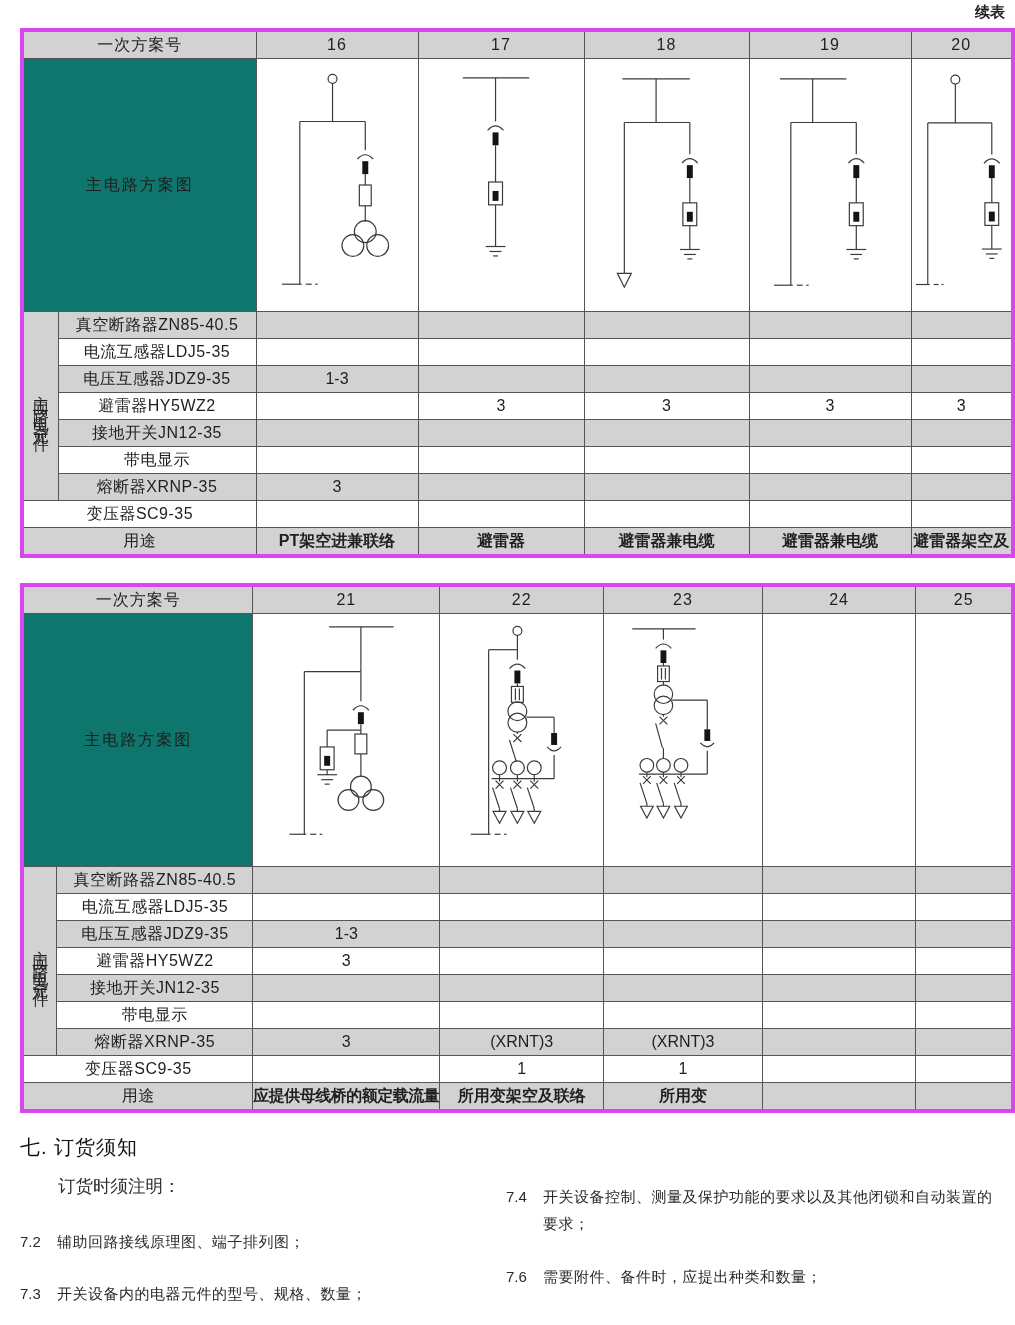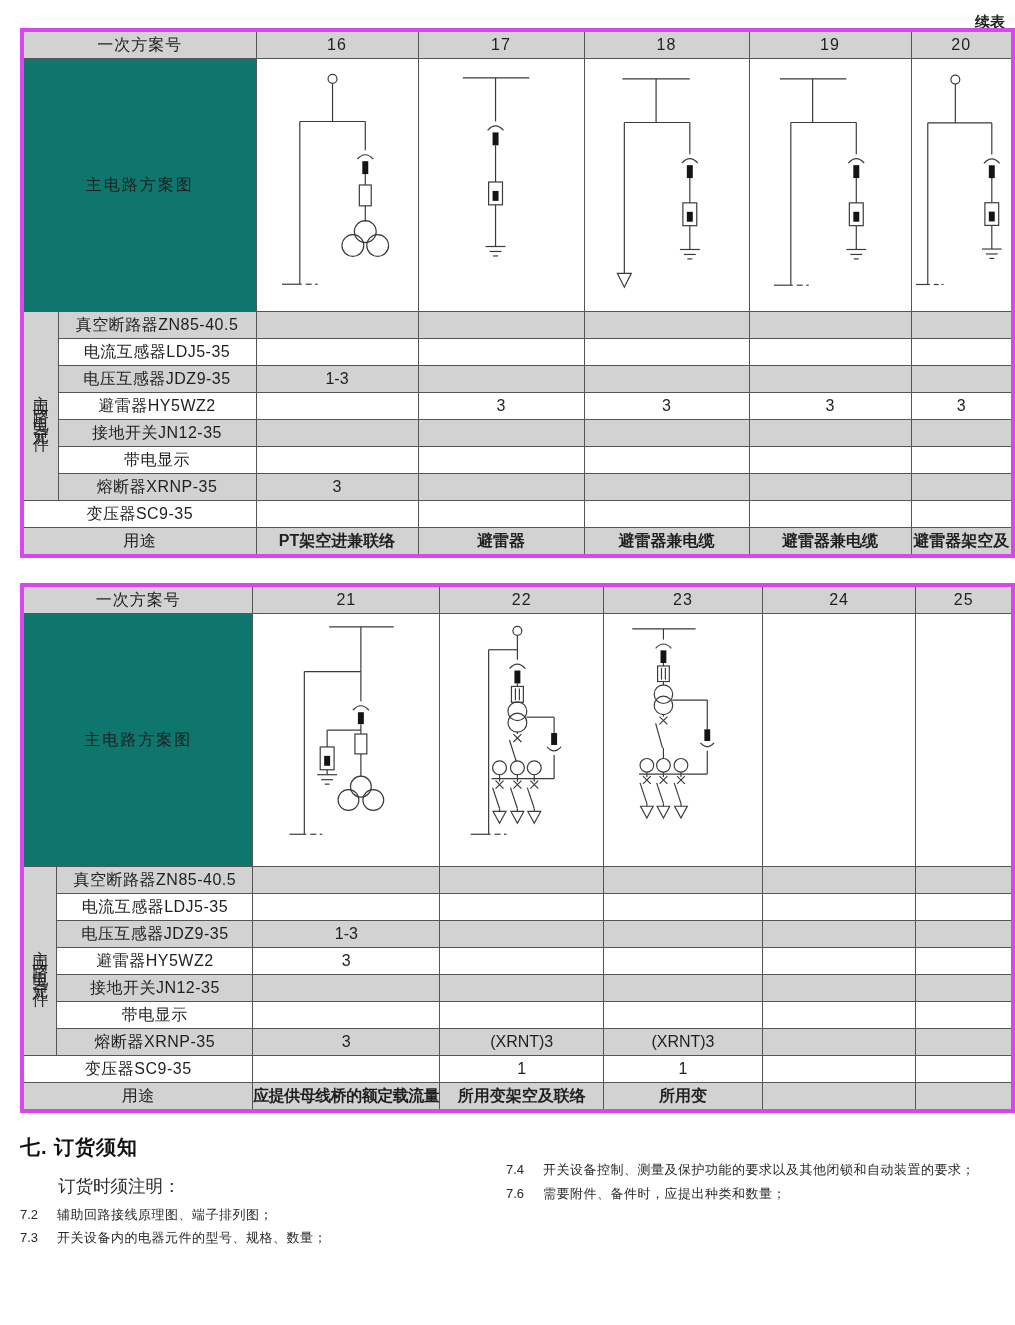--- a/index.html
+++ b/index.html
@@ -1,19 +1,19 @@
 <!DOCTYPE html>
 <html><head>
 <meta charset="utf-8">
 <style>
   html,body{margin:0;padding:0;background:#ffffff;}
   body{font-family:"Liberation Sans","DejaVu Sans",sans-serif;color:#1c1c1c;}
   #page{position:relative;width:1015px;height:1325px;background:#fff;overflow:hidden;}
 
-  .cont-label{position:absolute;top:13px;right:10px;font-size:15px;font-weight:700;color:#222;}
+  .cont-label{position:absolute;top:3px;right:10px;font-size:15px;font-weight:700;color:#222;}
 
   table.scheme{position:absolute;left:20px;border-collapse:collapse;table-layout:fixed;
     border:4px solid #d946ef;}
   table.scheme td{border:1px solid #555;padding:0;font-size:16px;color:#1f1f1f;
     text-align:center;vertical-align:middle;overflow:hidden;white-space:nowrap;}
   tr.stripe td{background:#d2d2d2;}
   td.white-cell{background:#ffffff;}
   td.hdr{font-size:17px;letter-spacing:1px;}
   td.name{text-align:left;padding-left:13px;font-size:16px;letter-spacing:0.5px;margin-top:28px;}
   td.diagram-cell{background:#fff;vertical-align:top;}
@@ -24,23 +24,23 @@
   td.usage-condensed{font-size:13.5px;letter-spacing:-0.5px;}
   .row-h td{height:26px;}
   .row-d td{height:252px;}
 
   svg.diag{display:block;margin:0 auto;}
   svg.diag path, svg.diag rect, svg.diag circle{stroke:#3a3a3a;stroke-width:1.2;fill:none;}
   svg.diag .f{fill:#141414;stroke:none;}
 
   .notes{position:absolute;left:20px;top:1134px;width:978px;display:grid;
     grid-template-columns:486px 492px;}
-  .notes-heading{font-size:20px;font-weight:700;color:#111;margin:0 0 10px 0;letter-spacing:1px;}
+  .notes-heading{font-size:20px;font-weight:400;color:#111;margin:0 0 10px 0;letter-spacing:1px;}
   .notes-intro{font-size:17.5px;padding-left:38px;line-height:1.8;color:#2a2a2a;}
-  .note-item{display:flex;font-size:13px;line-height:1.82;color:#2a2a2a;}
+  .note-item{display:flex;font-size:15px;line-height:1.82;color:#2a2a2a;margin-top:25px;}
   .note-item .num{flex:0 0 37px;}
   .note-item .txt{flex:1;letter-spacing:0.5px;}
   .notes-right{padding-top:24px;}
 </style>
 </head>
 <body>
 
 <div id="page">
 
   <div class="cont-label">续表</div>

